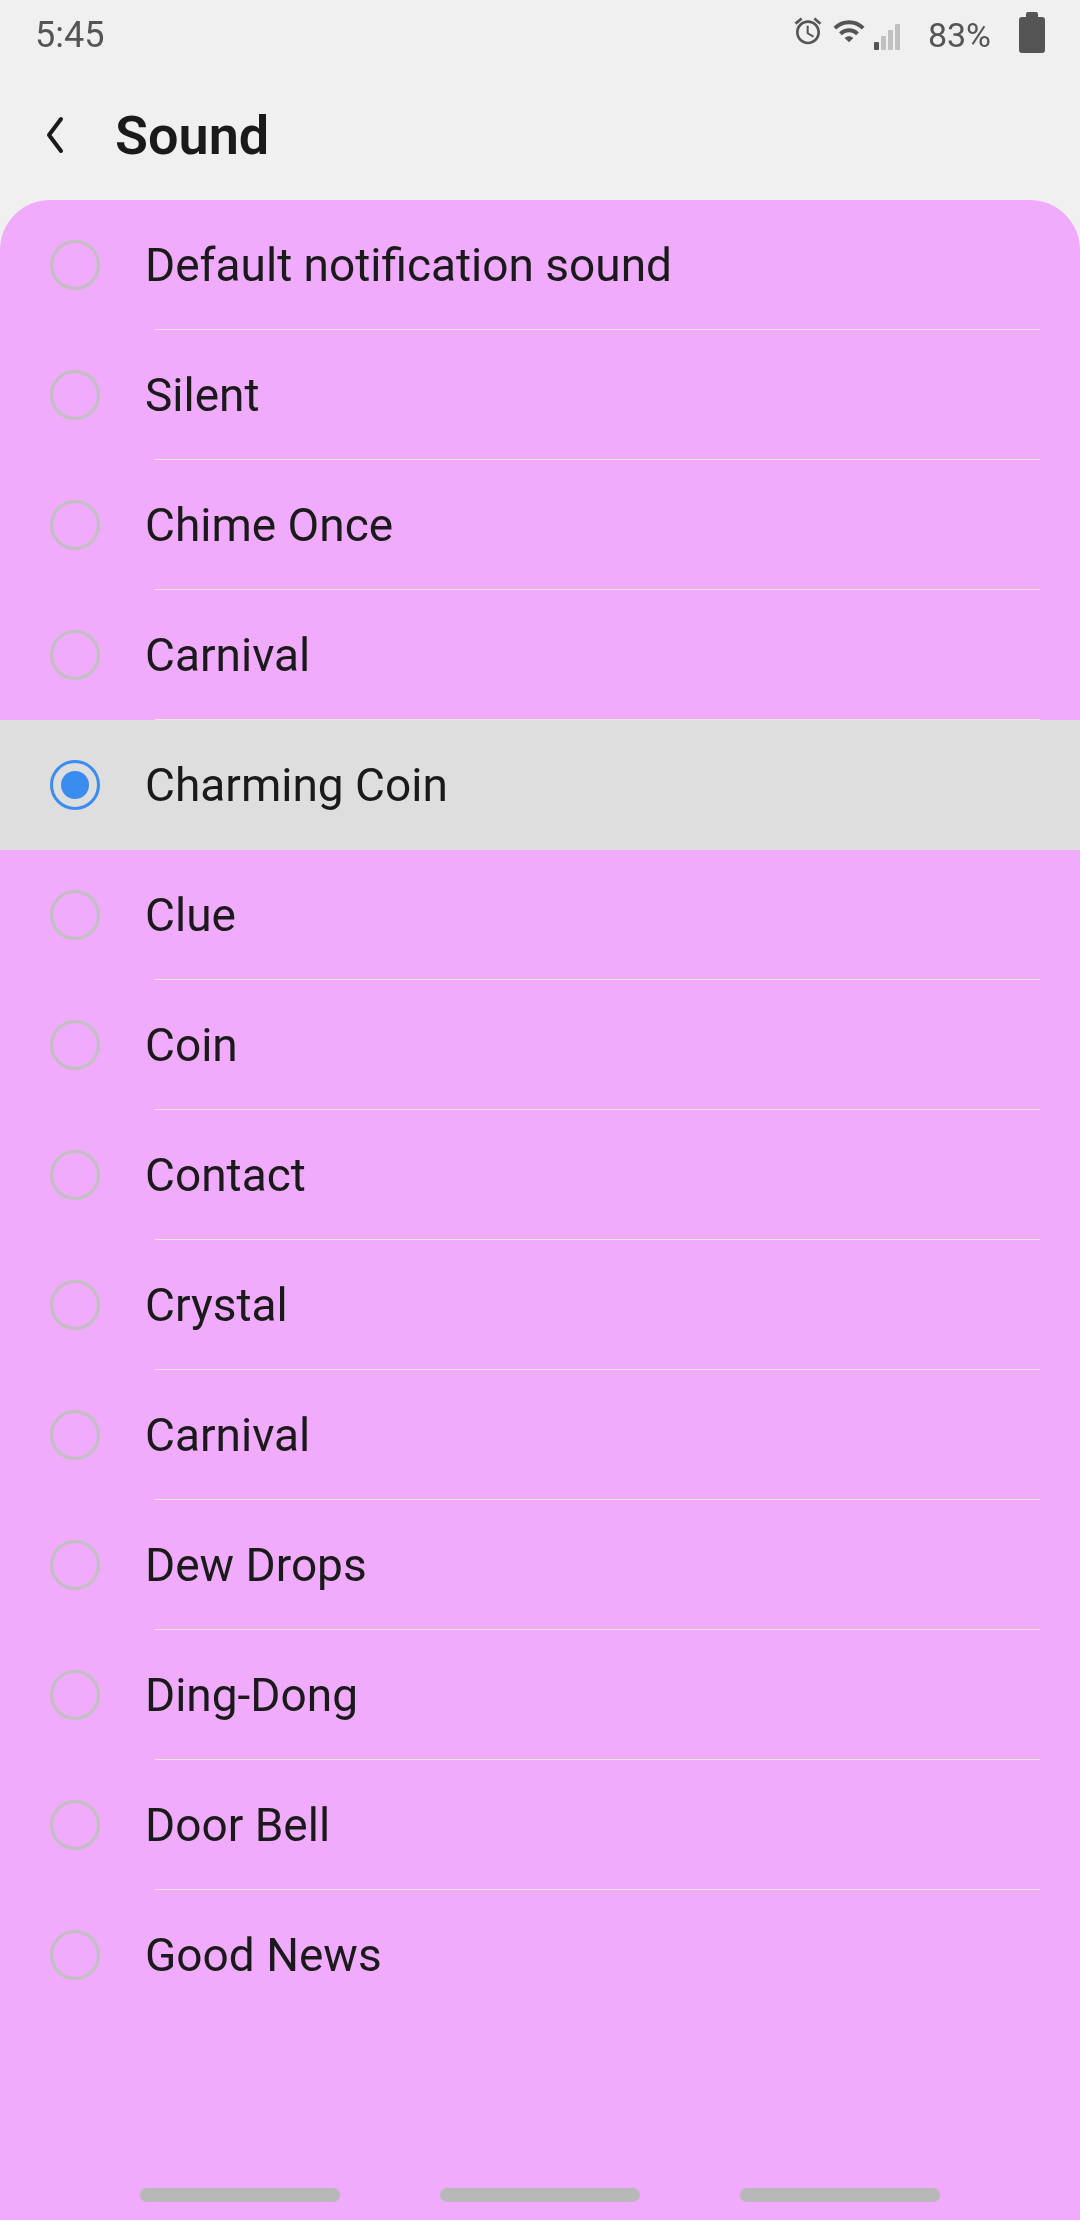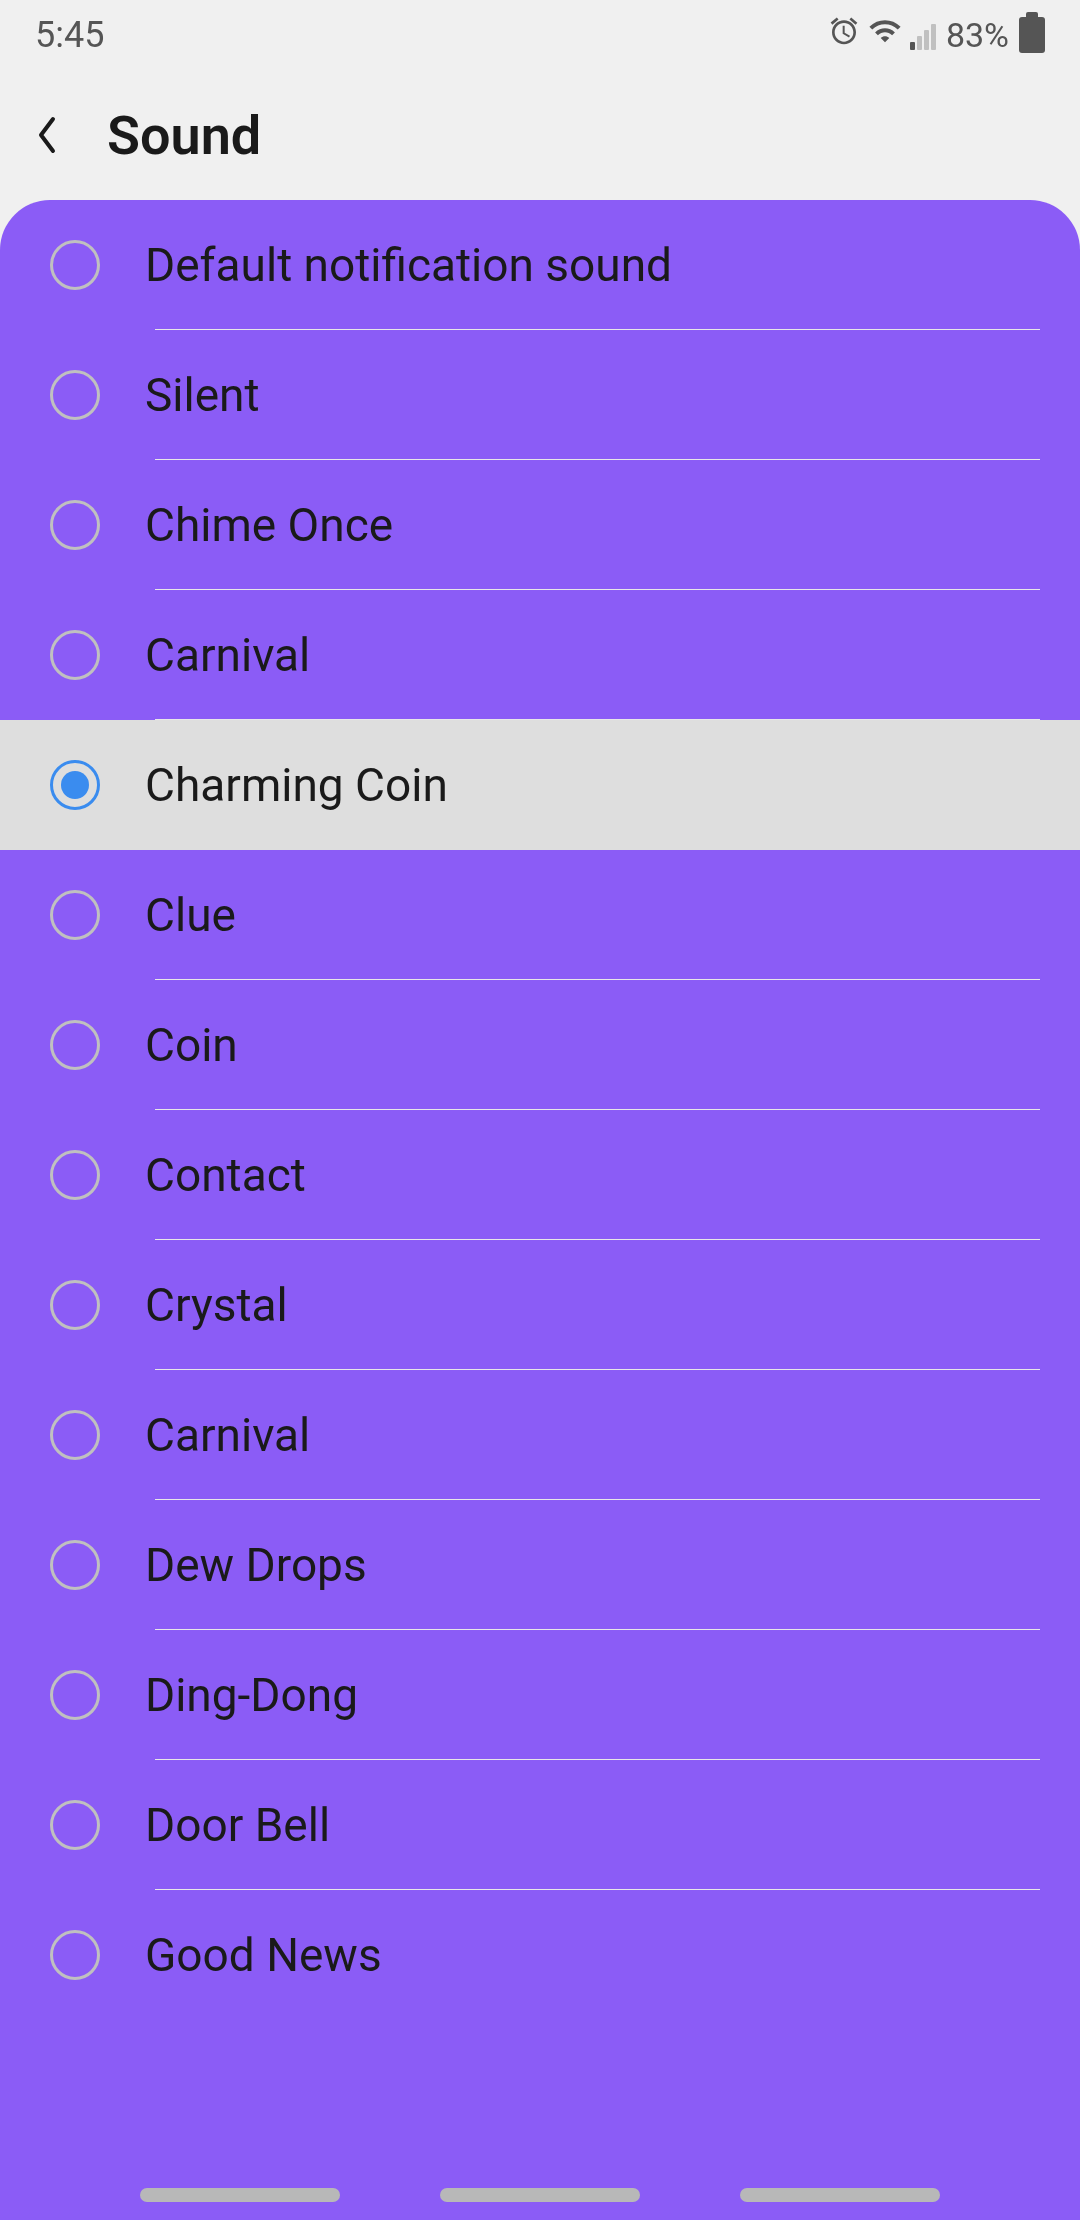--- a/index.html
+++ b/index.html
@@ -23,53 +23,53 @@
       padding: 12px 35px;
       color: #555;
     }
     .status-time {
       font-size: 36px;
       font-weight: 400;
     }
     .status-right {
       display: flex;
       align-items: center;
-      gap: 10px;
+      gap: 28px;
       font-size: 34px;
     }
     .status-icons {
       display: flex;
       align-items: center;
       gap: 8px;
     }
     .header {
       height: 130px;
       display: flex;
       align-items: center;
-      padding: 0 27px;
+      padding: 0 35px;
       gap: 40px;
     }
     .back-icon {
       width: 40px;
       height: 40px;
       display: flex;
       align-items: center;
       justify-content: center;
     }
     .back-icon svg {
       width: 24px;
       height: 40px;
     }
     .header-title {
       font-size: 54px;
       font-weight: 600;
       color: #1a1a1a;
     }
     .content {
-      background: #8b5cf6;
+      background: #f0abfc;
       border-radius: 50px 50px 0 0;
       height: calc(2220px - 200px);
       overflow: hidden;
     }
     .list-item {
       display: flex;
       align-items: center;
       height: 130px;
       padding: 0 50px;
       gap: 45px;

